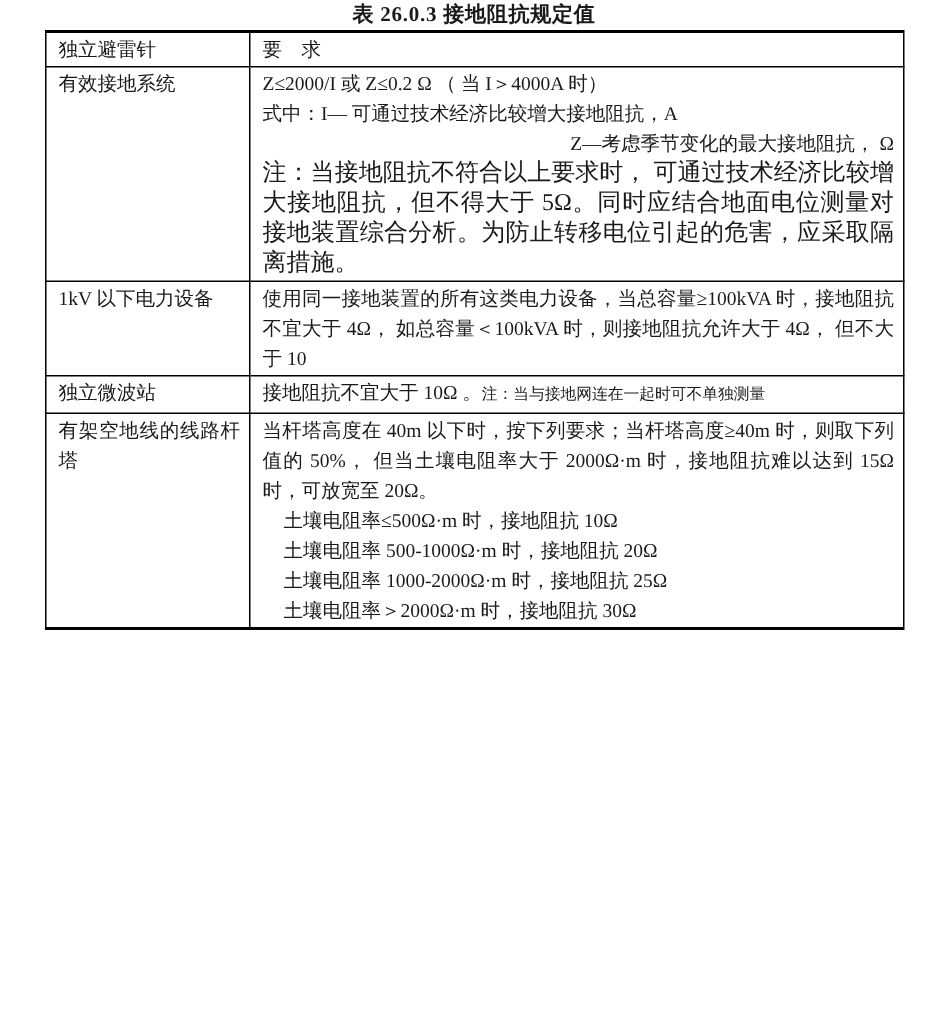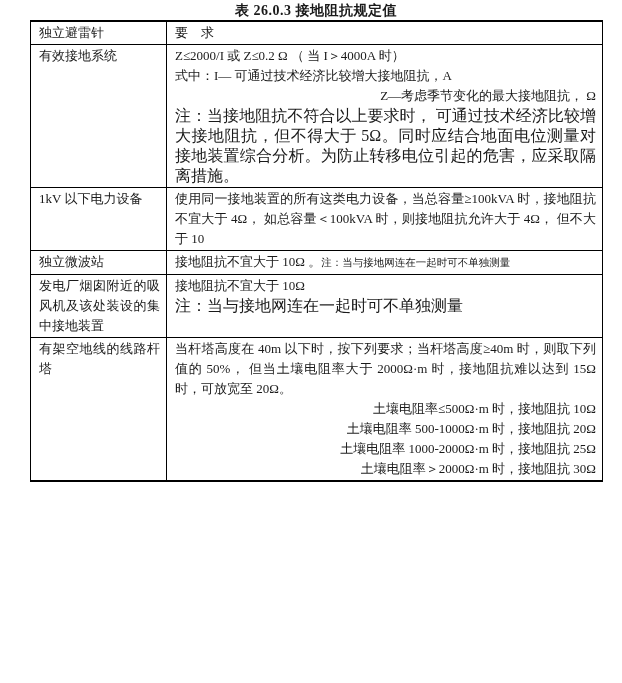--- a/index.html
+++ b/index.html
@@ -33,21 +33,21 @@
     vertical-align: top;
     font-size: 13px;
     line-height: 20px;
     padding: 1px 6px 1px 8px;
   }
   td.type-cell { text-align: justify; }
   .hdr-req { letter-spacing: 0; }
   .para { text-align: justify; }
   .line { text-align: left; }
   .indent-z { padding-left: 42px; text-align: right; }
-  .indent-soil { padding-left: 14px; text-align: right; }
+  .indent-soil { padding-left: 14px; }
   .note { font-size: 16px; text-align: justify; }
   .note-inline { font-size: 10.5px; }
 </style>
 </head>
 <body>
 
 <div>
 
   <div class="doc-title">表 26.0.3 接地阻抗规定值</div>
 
@@ -82,27 +82,20 @@
     </tr>
 
 
     <tr>
       <td class="type-cell">独立微波站</td>
       <td>
         <div class="line"><span>接地阻抗不宜大于 10Ω 。</span><span class="note-inline">注：当与接地网连在一起时可不单独测量</span></div>
       </td>
     </tr>
 
-    <tr>
-      <td class="type-cell">发电厂烟囱附近的吸风机及该处装设的集中接地装置</td>
-      <td>
-        <div class="line">接地阻抗不宜大于 10Ω</div>
-        <div class="note">注：当与接地网连在一起时可不单独测量</div>
-      </td>
-    </tr>
 
 
 
     <tr>
       <td class="type-cell">有架空地线的线路杆塔</td>
       <td>
         <div class="para">当杆塔高度在 40m 以下时，按下列要求；当杆塔高度≥40m 时，则取下列值的 50%， 但当土壤电阻率大于 2000Ω·m 时，接地阻抗难以达到 15Ω 时，可放宽至 20Ω。</div>
         <div class="line indent-soil">土壤电阻率≤500Ω·m 时，接地阻抗 10Ω</div>
         <div class="line indent-soil">土壤电阻率 500-1000Ω·m 时，接地阻抗 20Ω</div>
         <div class="line indent-soil">土壤电阻率 1000-2000Ω·m 时，接地阻抗 25Ω</div>

